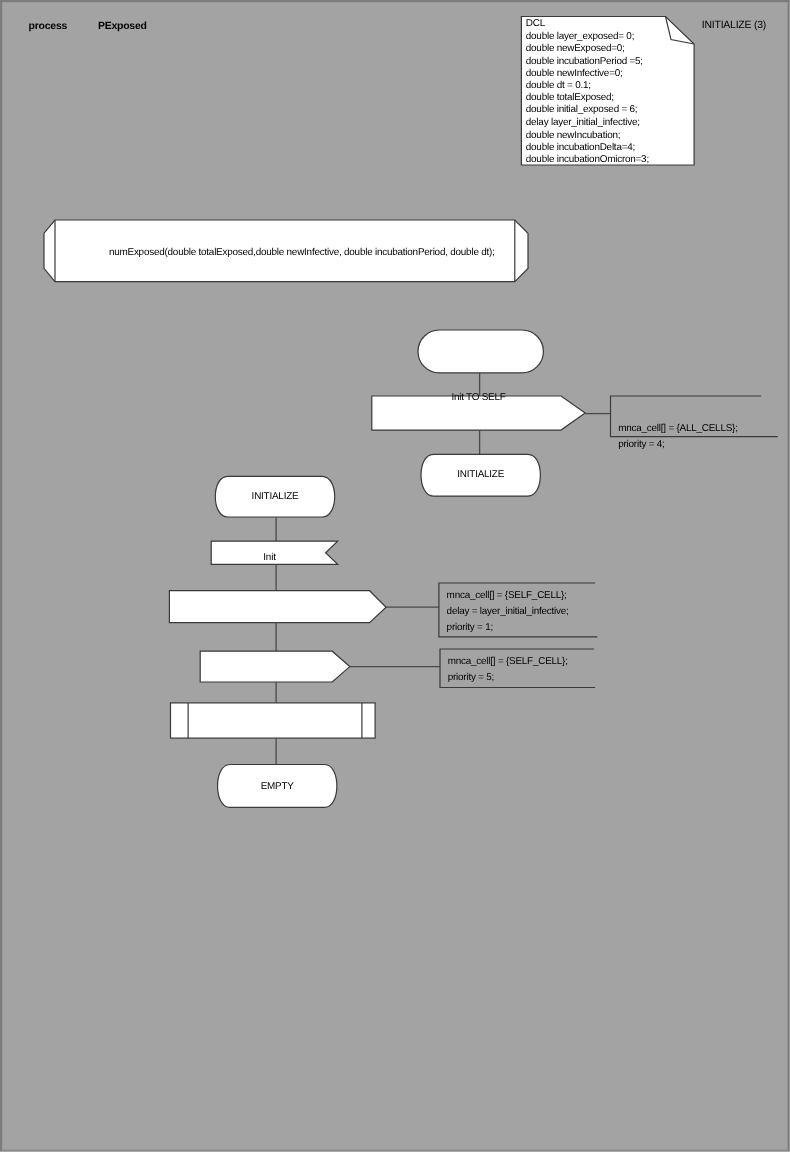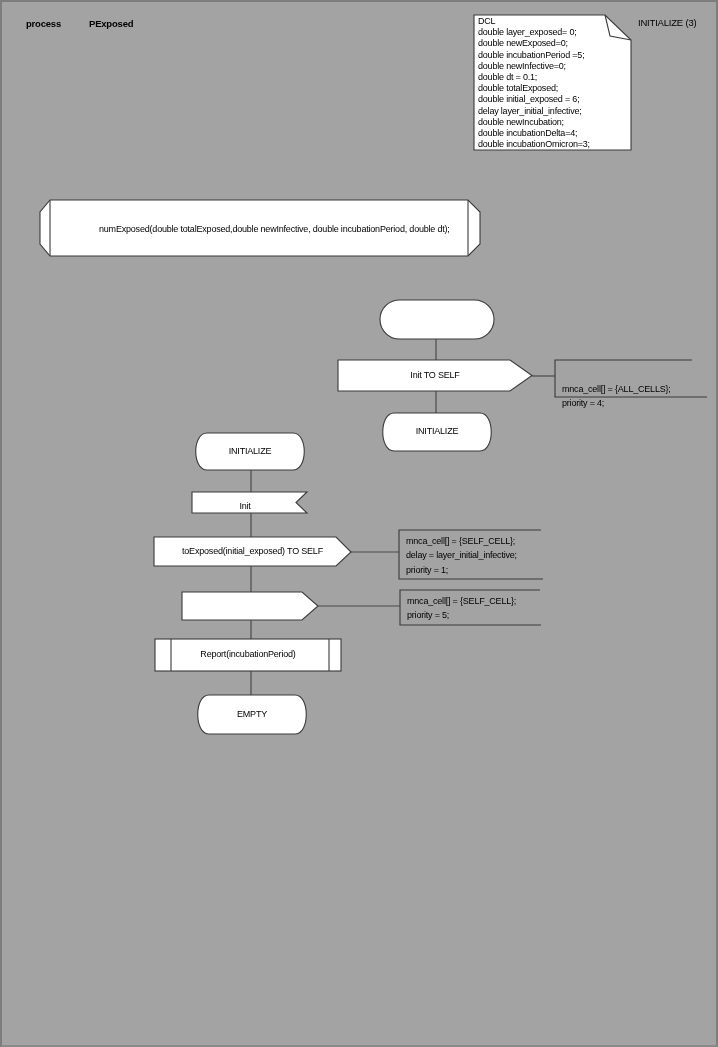--- a/index.html
+++ b/index.html
@@ -88,35 +88,33 @@
     <div>double totalExposed;</div>
     <div>double initial_exposed = 6;</div>
     <div>delay layer_initial_infective;</div>
     <div>double newIncubation;</div>
     <div>double incubationDelta=4;</div>
     <div>double incubationOmicron=3;</div>
   </div>
 
   <div class="lbl left" style="left:57px;top:198px;width:405px;height:60px;margin-left:40px;">numExposed(double totalExposed,double newInfective, double incubationPeriod, double dt);</div>
 
-  <div class="lbl" style="left:336px;top:358px;width:194px;height:31px;">Init TO SELF</div>
+  <div class="lbl" style="left:336px;top:344px;width:194px;height:31px;">Init TO SELF</div>
   <div class="codeblock commenttext" style="left:560px;top:380px;">
     <div>mnca_cell[] = {ALL_CELLS};</div>
     <div>priority = 4;</div>
   </div>
   <div class="lbl" style="left:378px;top:411px;width:114px;height:38px;">INITIALIZE</div>
 
   <div class="lbl" style="left:191px;top:431px;width:114px;height:37px;">INITIALIZE</div>
   <div class="lbl" style="left:190px;top:490px;width:106px;height:30px;">Init</div>
-  <div class="lbl" style="left:152px;top:535px;width:197px;height:29px;">toExposed(initial_exposed) TO SELF</div>
   <div class="codeblock commenttext" style="left:404px;top:532px;">
     <div>mnca_cell[] = {SELF_CELL};</div>
     <div>delay = layer_initial_infective;</div>
     <div>priority = 1;</div>
   </div>
   <div class="codeblock commenttext" style="left:405px;top:592px;">
     <div>mnca_cell[] = {SELF_CELL};</div>
     <div>priority = 5;</div>
   </div>
-  <div class="lbl" style="left:153px;top:637px;width:186px;height:32px;">Report(incubationPeriod)</div>
   <div class="lbl" style="left:193px;top:693px;width:114px;height:39px;">EMPTY</div>
 
 </div>
 
 </body></html>

